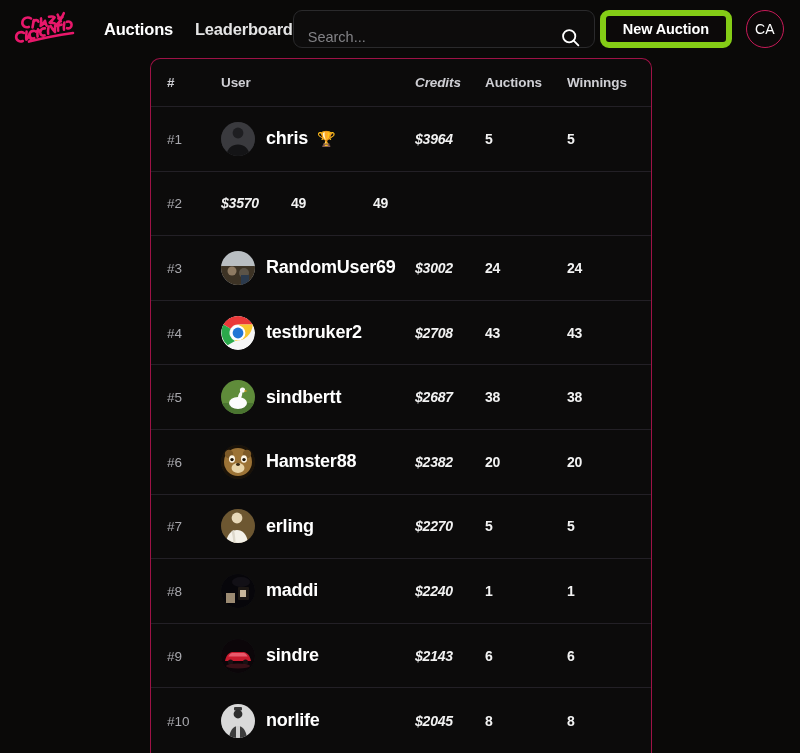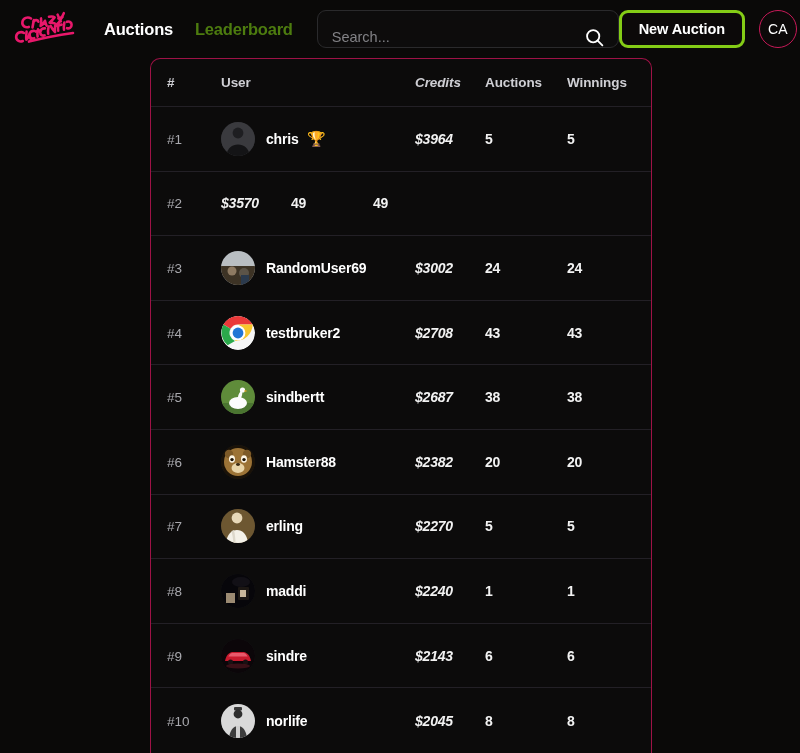--- a/index.html
+++ b/index.html
@@ -39,25 +39,24 @@
   }
   .nav-link {
     font-size: 16.5px;
     font-weight: bold;
     letter-spacing: -0.2px;
     color: #ffffff;
     text-decoration: none;
     cursor: pointer;
     white-space: nowrap;
   }
-  .nav-link.active { color: #4d7c0f; }
+  .nav-link.active { color: #e5e5e5; }
 
   .search-wrap {
     flex: 0 0 auto;
-    margin-left: 24px;
     width: 302px;
     height: 38px;
     border: 1px solid #2a2a2c;
     border-radius: 9px;
     background: #0d0c0c;
     display: flex;
     align-items: center;
     padding: 16px 10px 0 14px;
   }
   .search-input {
@@ -76,21 +75,21 @@
     display: flex; align-items: center; justify-content: center;
     background: transparent; border: none; cursor: pointer; padding: 0;
   }
 
   .spacer { flex: 1 1 auto; }
 
   .new-auction-btn {
     flex: 0 0 auto;
     height: 38px;
     padding: 0 17px;
-    border: 3px solid #84cc16;
+    border: 6px solid #84cc16;
     border-radius: 9px;
     background: #0c0909;
     color: #ffffff;
     font-size: 14.5px;
     font-weight: bold;
     letter-spacing: -0.1px;
     cursor: pointer;
     font-family: "Liberation Sans", sans-serif;
     white-space: nowrap;
   }
@@ -153,21 +152,21 @@
     font-size: 13.5px;
   }
   .cell-val {
     color: #f2f2f2;
     font-size: 14px;
     font-weight: bold;
     letter-spacing: -0.2px;
   }
   .uname {
     color: #ffffff;
-    font-size: 14px;
+    font-size: 18px;
     font-weight: bold;
     letter-spacing: -0.2px;
     white-space: nowrap;
   }
   .trophy {
     margin-left: 9px;
     font-size: 15px;
     line-height: 1;
   }
 

